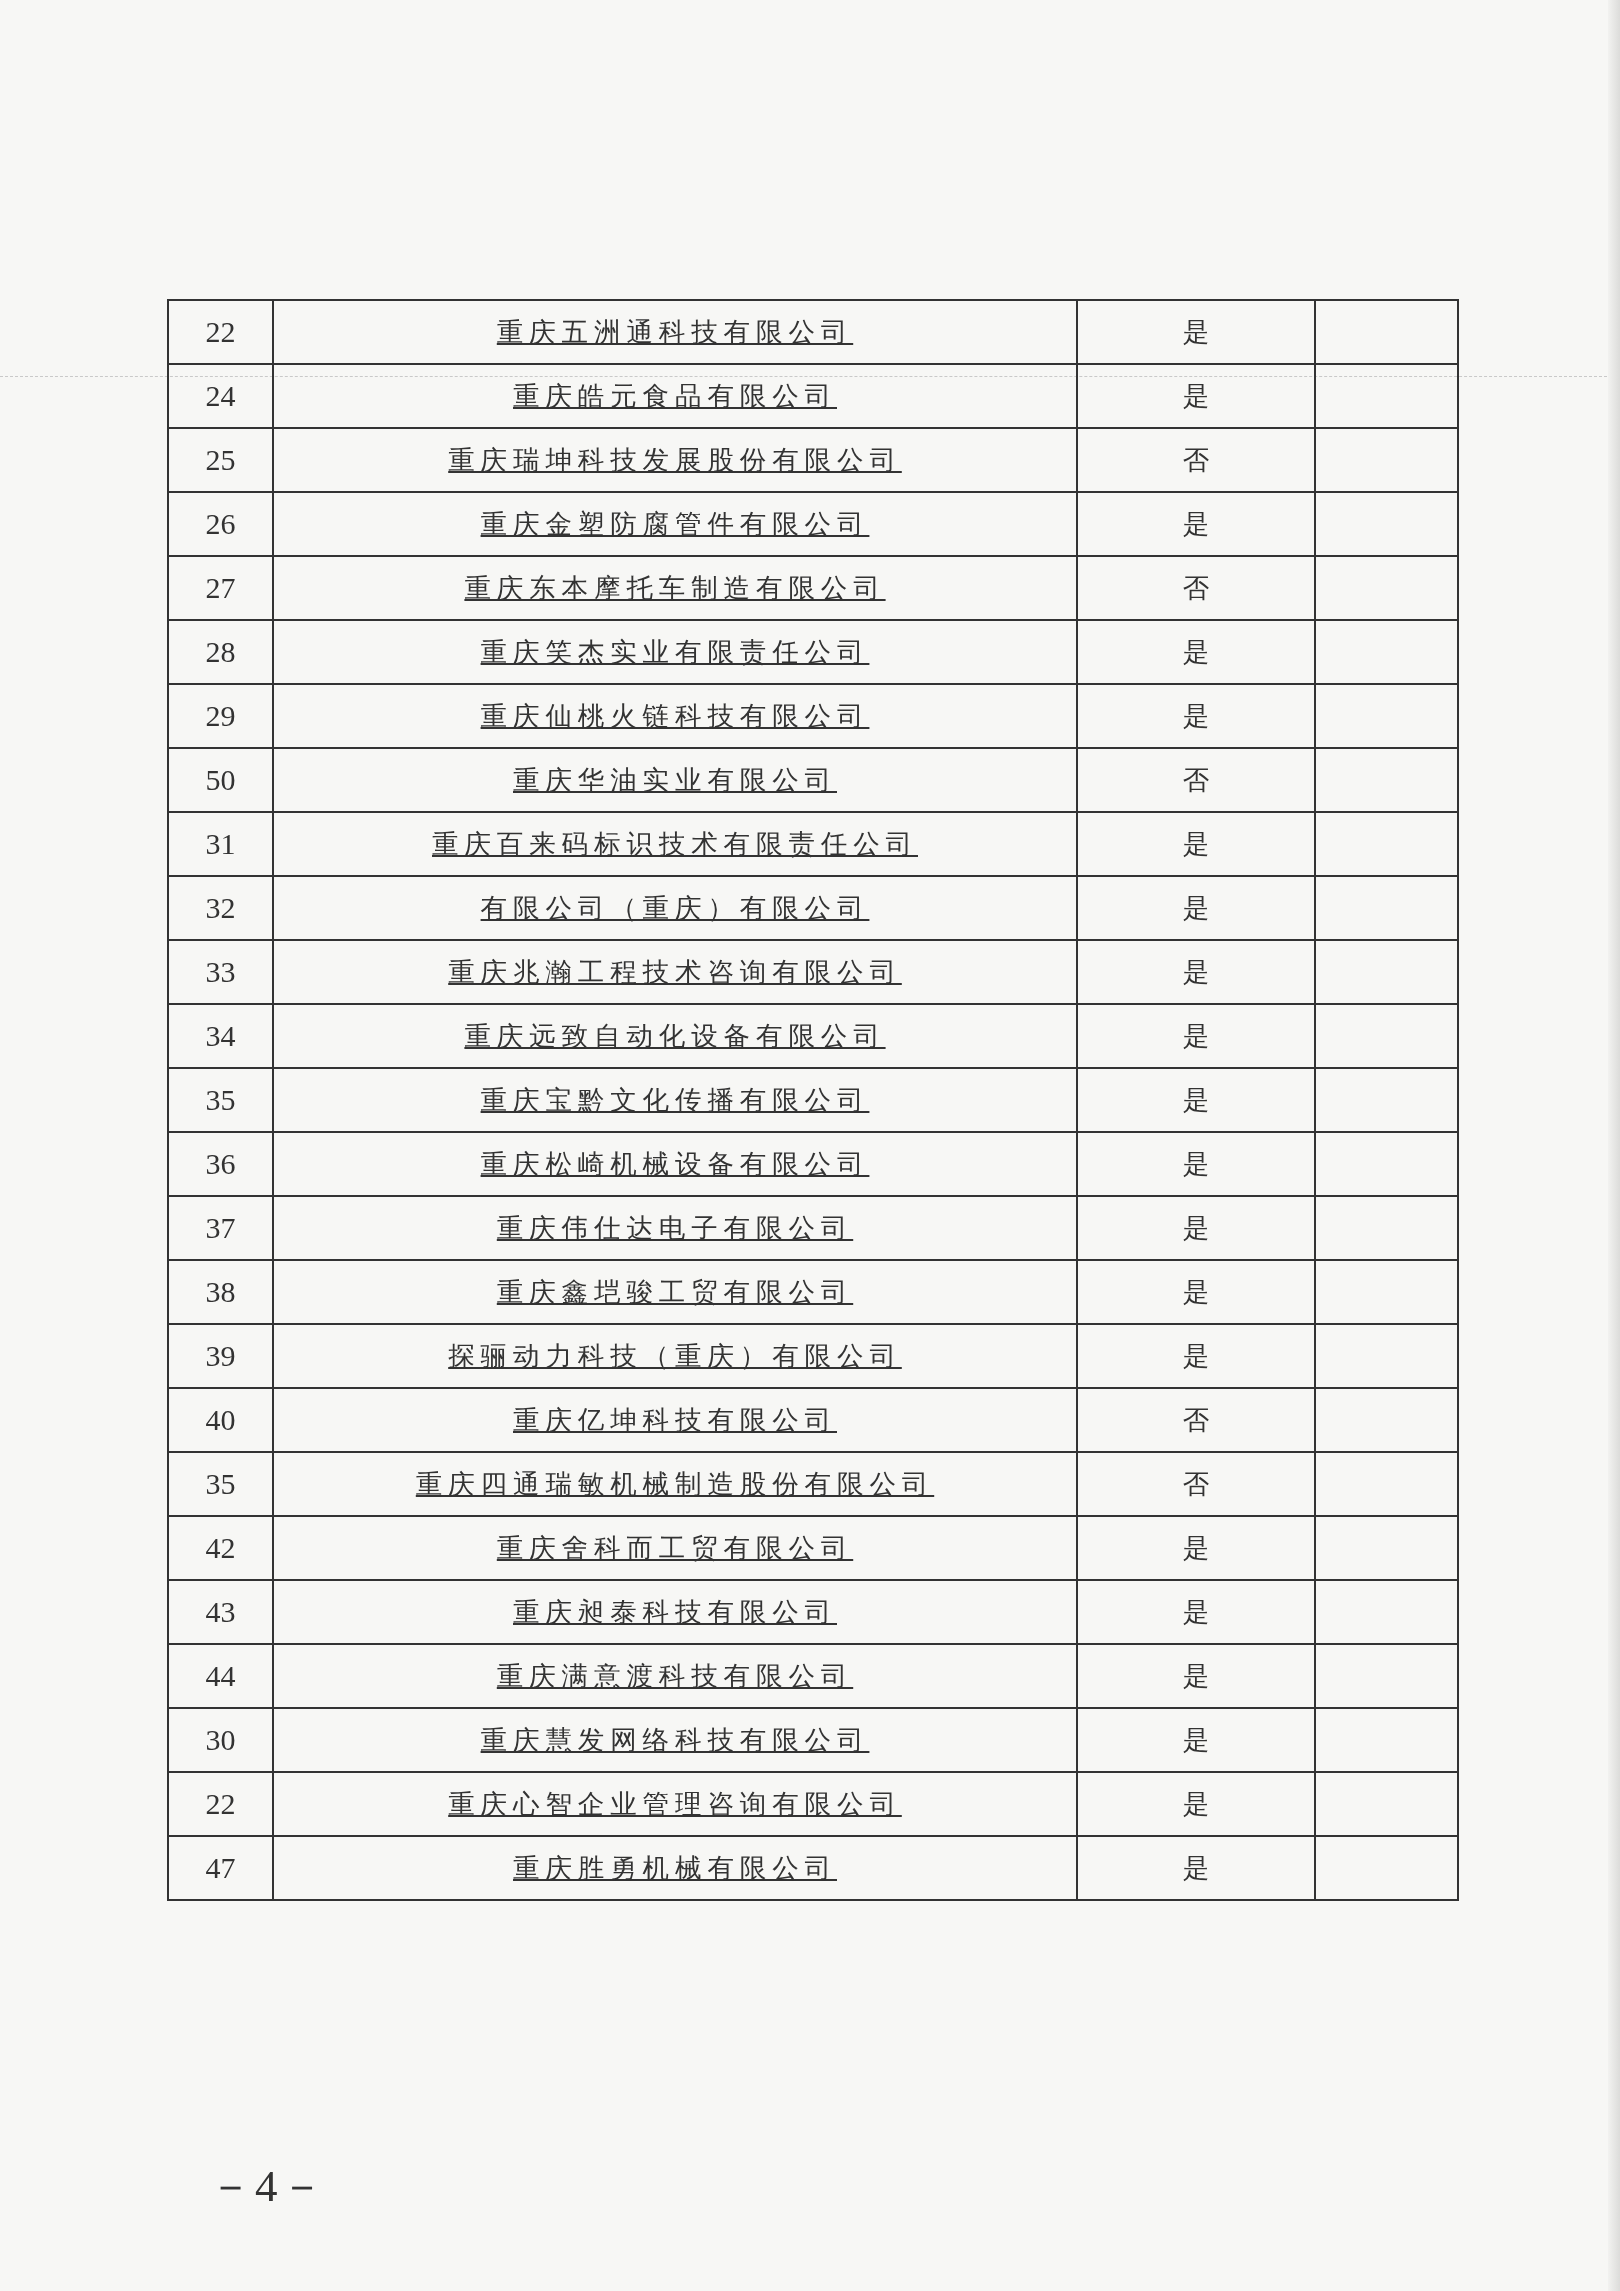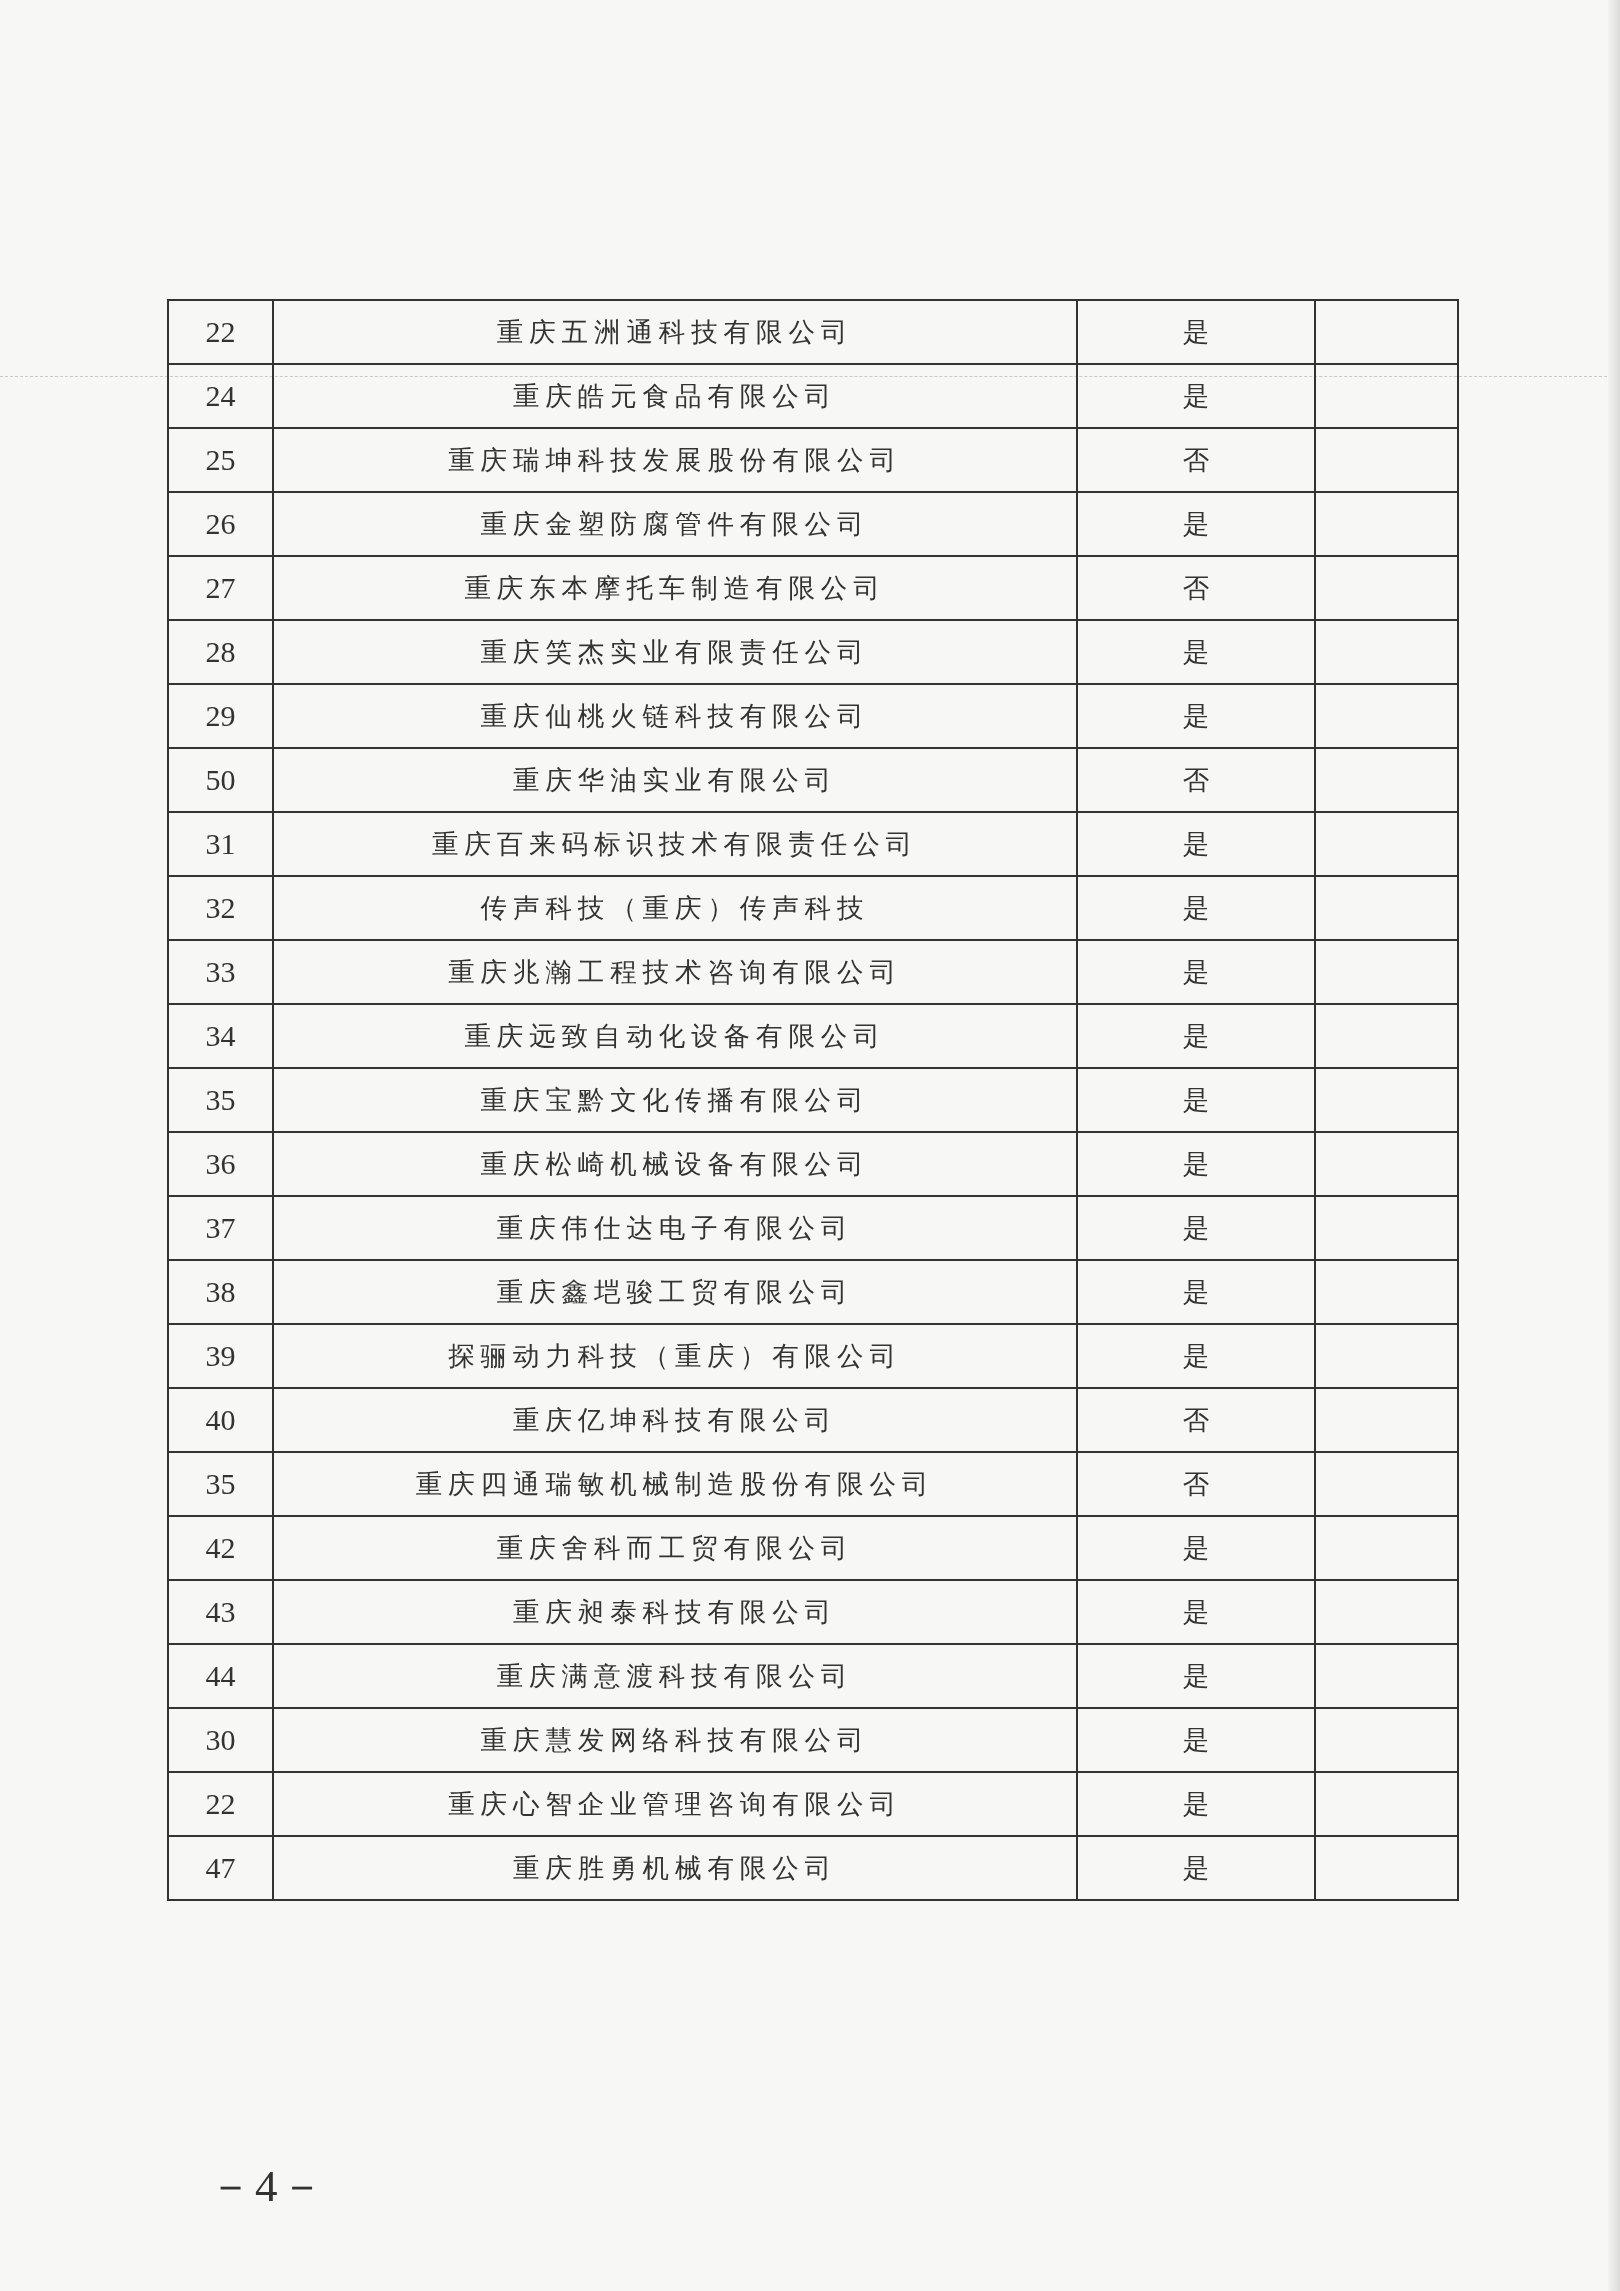--- a/index.html
+++ b/index.html
@@ -54,20 +54,21 @@
     font-family: "Liberation Serif", "DejaVu Serif", serif;
     font-size: 30px;
     color: #333;
   }
   .name {
     font-family: "DejaVu Sans", "Liberation Sans", sans-serif;
     font-size: 26.5px;
     letter-spacing: 5.9px;
     color: #333;
     font-weight: 300;
+    text-decoration: underline;
   }
   .flag {
     font-family: "DejaVu Sans", "Liberation Sans", sans-serif;
     font-size: 26.5px;
     color: #333;
     padding-left: 0;
   }
   .page-number {
     position: absolute;
     left: 208px;
@@ -141,21 +142,21 @@
         <td class="extra"></td>
       </tr>
       <tr>
         <td class="num">31</td>
         <td class="name">重庆百来码标识技术有限责任公司</td>
         <td class="flag">是</td>
         <td class="extra"></td>
       </tr>
       <tr>
         <td class="num">32</td>
-        <td class="name">传声科技（重庆）传声科技</td>
+        <td class="name">有限公司（重庆）有限公司</td>
         <td class="flag">是</td>
         <td class="extra"></td>
       </tr>
       <tr>
         <td class="num">33</td>
         <td class="name">重庆兆瀚工程技术咨询有限公司</td>
         <td class="flag">是</td>
         <td class="extra"></td>
       </tr>
       <tr>

